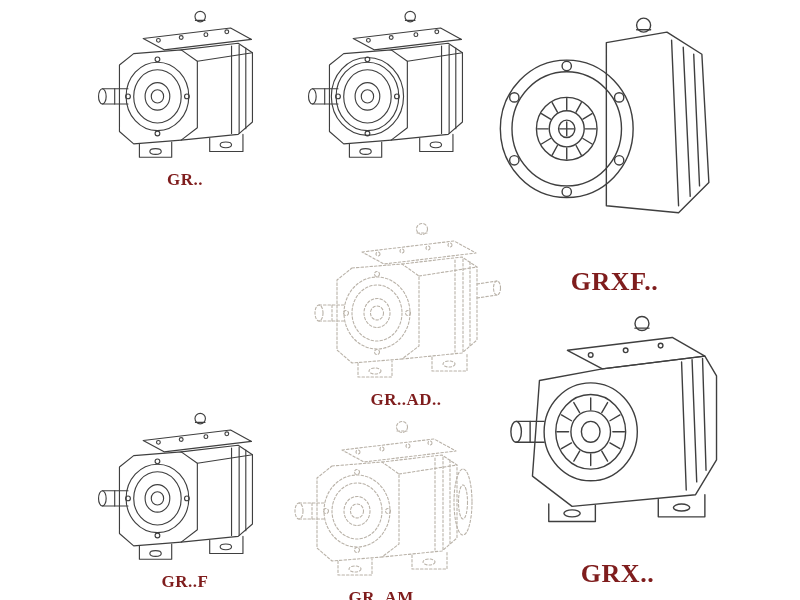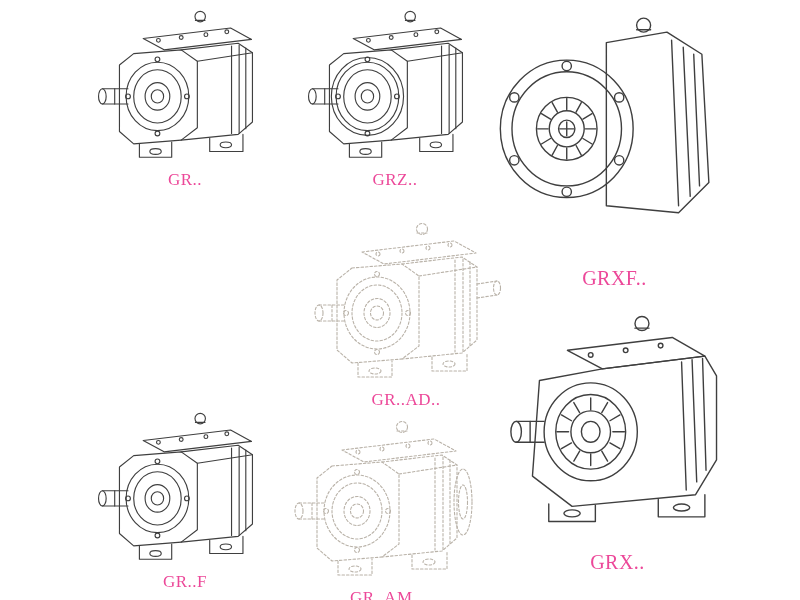--- a/index.html
+++ b/index.html
@@ -3,22 +3,22 @@
 <meta charset="utf-8">
 <style>
   * { margin:0; padding:0; box-sizing:border-box; }
   html,body { width:800px; height:600px; }
   body { background:#ffffff; font-family:"Liberation Serif", serif; overflow:hidden; }
   .page { position:relative; width:800px; height:600px; background:#ffffff; }
   .fig { position:absolute; text-align:center; }
   .fig svg { display:block; margin:0 auto; }
   .drawing { stroke:#3f3f3f; fill:none; stroke-width:1.2; stroke-linejoin:round; stroke-linecap:round; }
   .ghost { stroke:#b9b2a8; stroke-width:1.1; stroke-dasharray:2.5 2; }
-  .label { display:block; font-weight:normal; font-size:17px; color:#ec4899; letter-spacing:0.5px; margin-top:4px; }
-  .label.big { font-size:20px; }
+  .label { display:block; font-weight:bold; font-size:17px; color:#7f1d1d; letter-spacing:0.5px; margin-top:4px; }
+  .label.big { font-size:26px; }
   .defs-holder { position:absolute; width:0; height:0; overflow:hidden; }
 </style>
 </head>
 <body>
 
 <svg class="defs-holder" aria-hidden="true">
   <defs>
     <g id="g-rgear">
       <circle cx="116" cy="13" r="5.5"></circle>
       <path d="M111 17 L121 17"></path>
@@ -172,21 +172,20 @@
     <svg class="drawing" viewBox="0 0 200 170" width="190" height="162">
         <use href="#g-rgear"></use>
       </svg>
     <figcaption class="label">GR..</figcaption>
   </figure>
 
   <figure class="fig" style="left:300px; top:4px; width:190px;">
     <svg class="drawing" viewBox="0 0 200 170" width="190" height="162">
         <use href="#g-grz"></use>
       </svg>
-    <figcaption class="label">GRZ..</figcaption>
   </figure>
 
   <figure class="fig" style="left:492px; top:10px; width:245px;">
     <svg class="drawing" viewBox="0 0 210 200" width="245" height="233">
         <use href="#g-grxf"></use>
       </svg>
     <figcaption class="label big" style="margin-top:24px;">GRXF..</figcaption>
   </figure>
 
 
@@ -208,16 +207,16 @@
     <svg class="drawing ghost" viewBox="0 0 200 170" width="200" height="170">
         <use href="#g-gram"></use>
       </svg>
     <figcaption class="label">GR..AM..</figcaption>
   </figure>
 
   <figure class="fig" style="left:495px; top:306px; width:245px;">
     <svg class="drawing" viewBox="0 0 210 200" width="245" height="233">
         <use href="#g-grx"></use>
       </svg>
-    <figcaption class="label big" style="margin-top:12px;">GRX..</figcaption>
+    <figcaption class="label big" style="margin-top:20px;">GRX..</figcaption>
   </figure>
 
 </div>
 
 </body></html>

